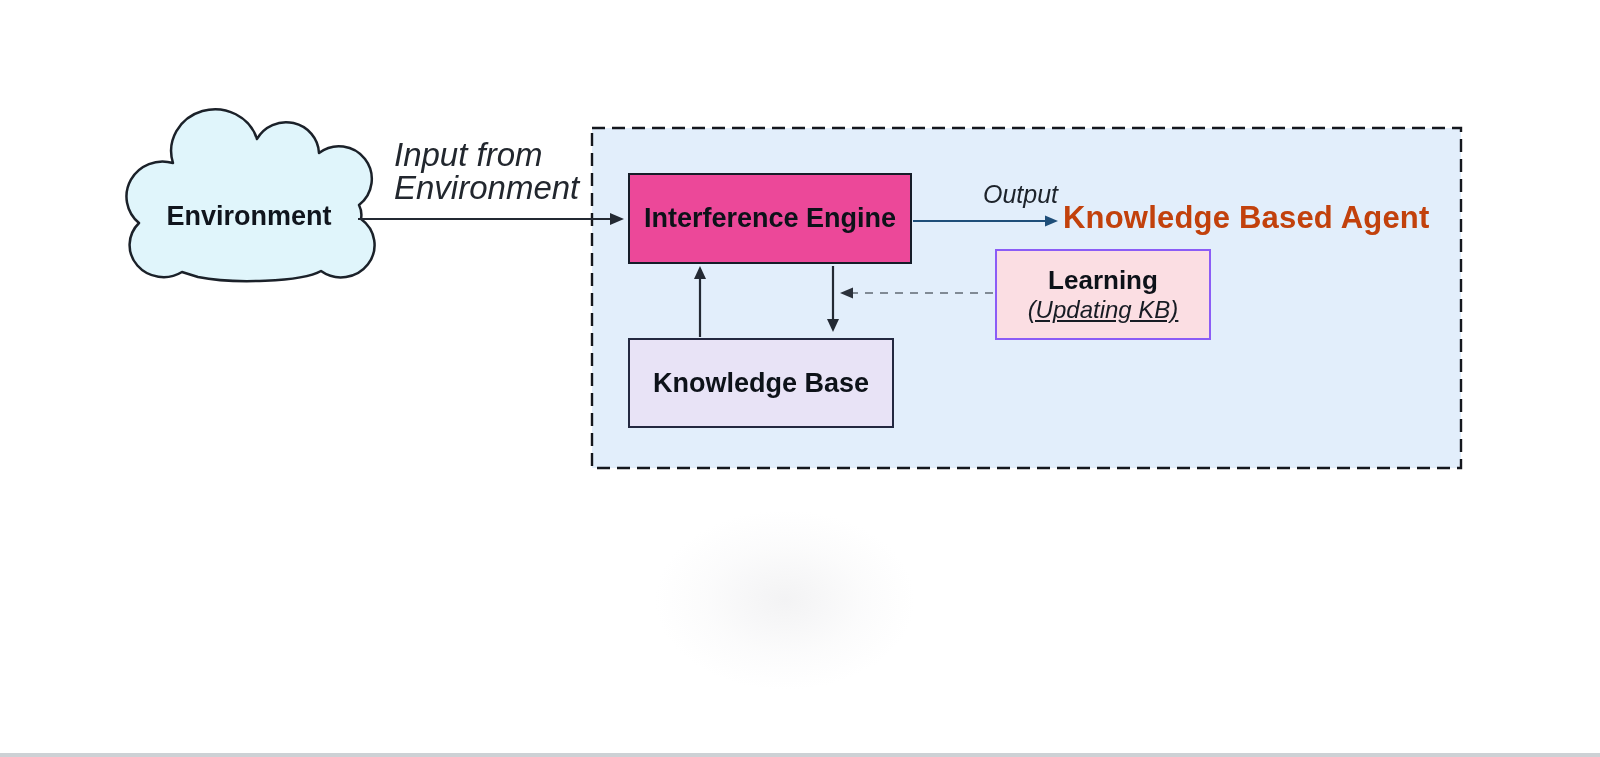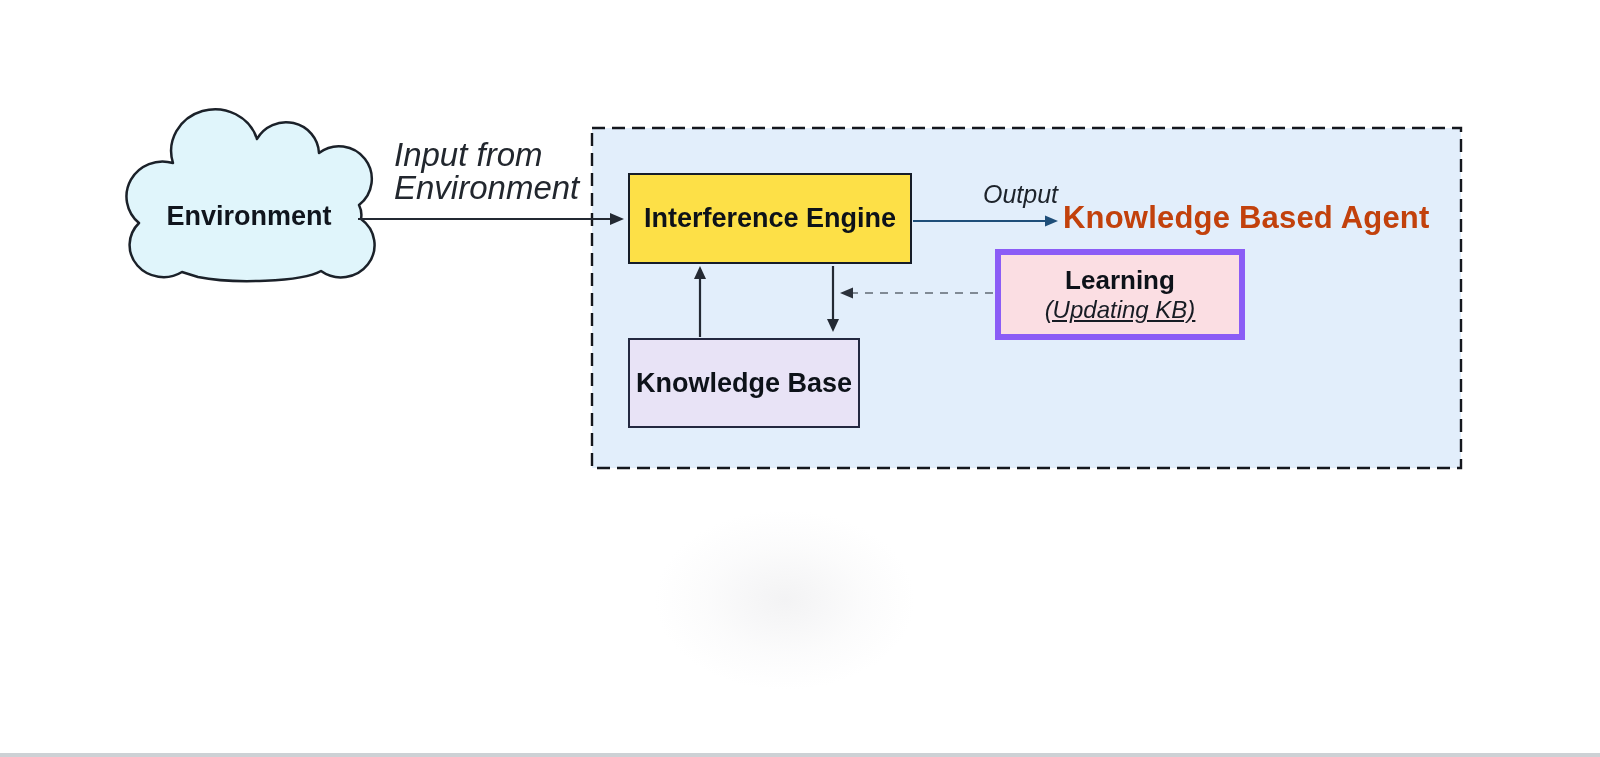--- a/index.html
+++ b/index.html
@@ -42,38 +42,38 @@
     flex-direction: column;
     align-items: center;
     justify-content: center;
     box-sizing: border-box;
     text-align: center;
     color: #0d1219;
   }
   .engine-box {
     left: 628px; top: 173px;
     width: 284px; height: 91px;
-    background: #fde047;
+    background: #ec4899;
     border: 2px solid #161c28;
     font-weight: bold;
     font-size: 27px;
   }
   .kb-box {
     left: 628px; top: 338px;
-    width: 232px; height: 90px;
+    width: 266px; height: 90px;
     background: #e8e3f6;
     border: 2px solid #232840;
     font-weight: bold;
     font-size: 27px;
   }
   .learning-box {
     left: 995px; top: 249px;
-    width: 250px; height: 91px;
+    width: 216px; height: 91px;
     background: #fbdee3;
-    border: 6px solid #8b5cf6;
+    border: 2px solid #8b5cf6;
   }
   .learning-title {
     font-weight: bold;
     font-size: 26px;
     line-height: 31px;
   }
   .learning-subtitle {
     font-style: italic;
     font-size: 24px;
     line-height: 28px;

